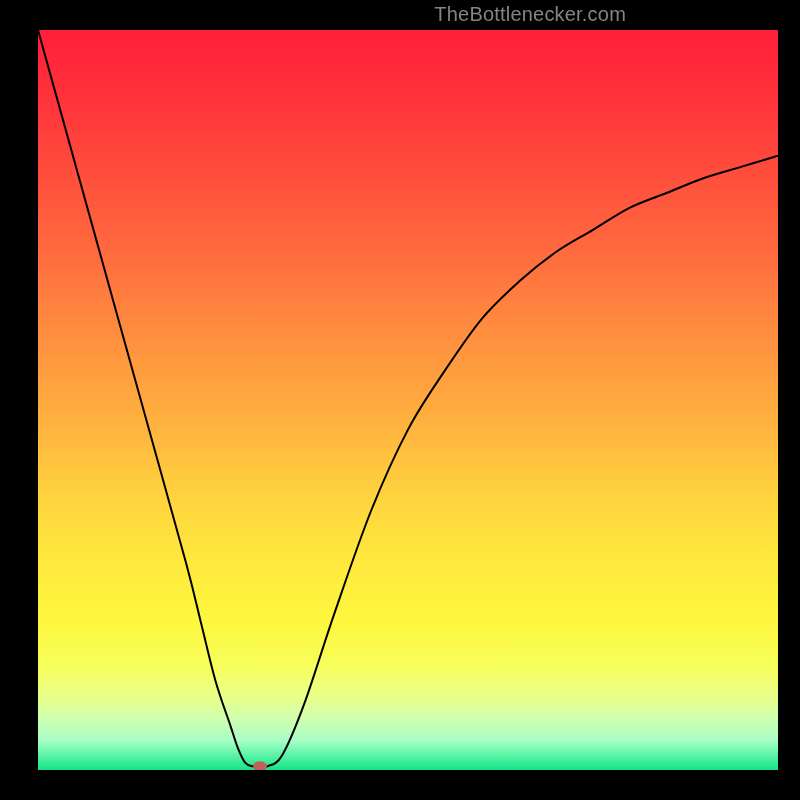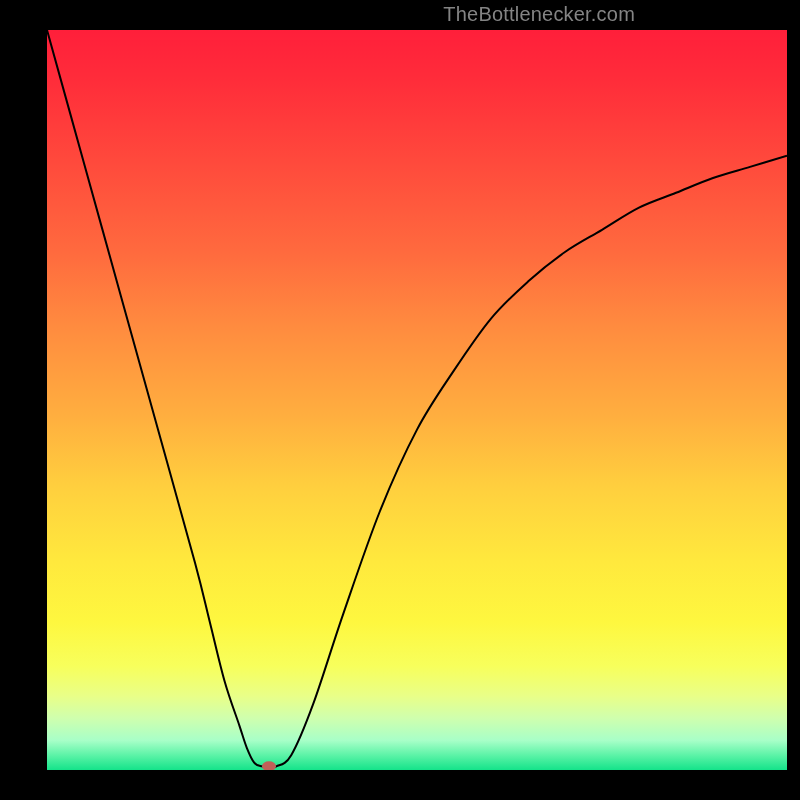--- a/index.html
+++ b/index.html
@@ -6,21 +6,21 @@
     margin: 0;
     padding: 0;
     width: 800px;
     height: 800px;
     background: #000;
     font-family: Arial, Helvetica, sans-serif;
     overflow: hidden;
   }
   .frame {
     position: absolute;
-    left: 17px;
+    left: 8px;
     top: 0;
     width: 652px;
     height: 800px;
     background: #000;
   }
   .plot {
     position: absolute;
     left: 30px;
     top: 30px;
     width: 740px;

